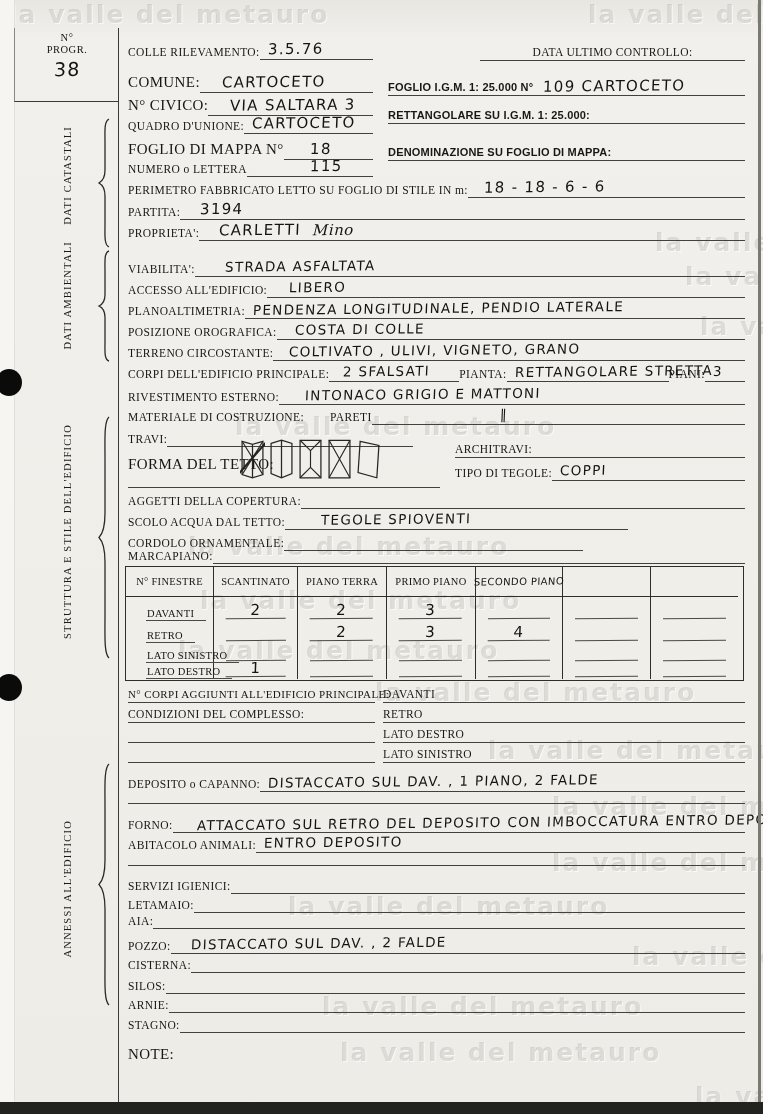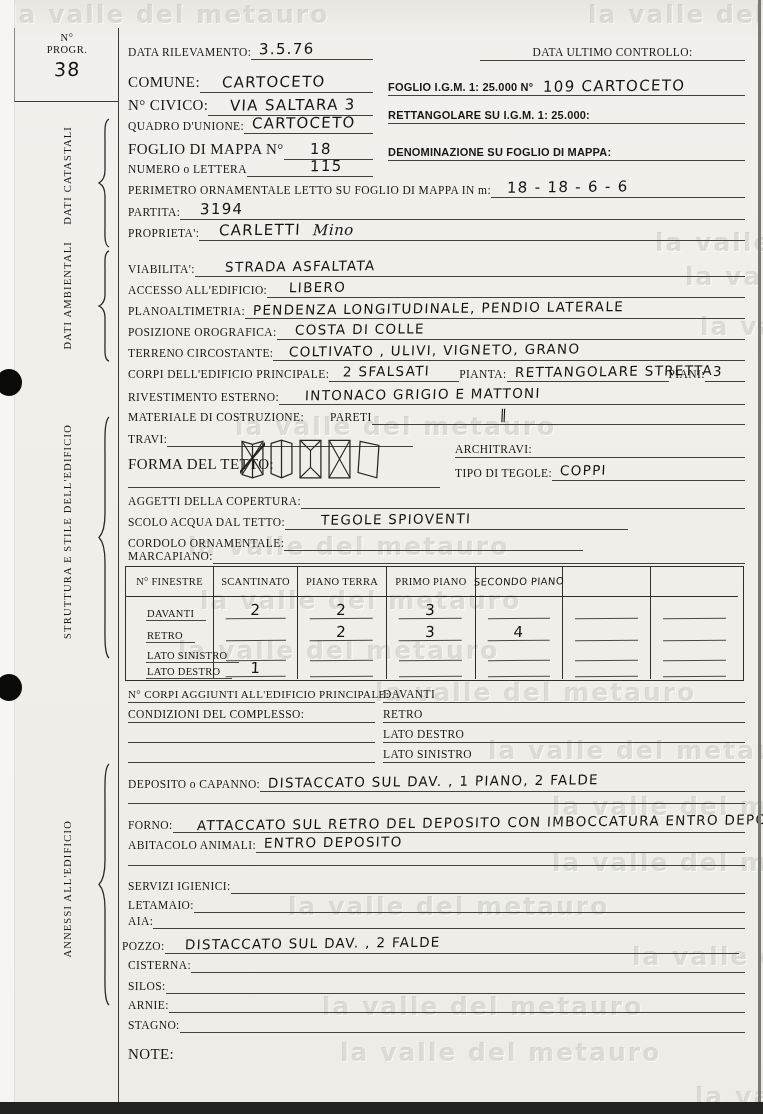--- a/index.html
+++ b/index.html
@@ -109,21 +109,21 @@
       <path d="M12 1 C7 3 8 12 8 22 L8 48 C8 55 6 58 2 60 C6 62 8 65 8 72 L8 98 C8 108 7 117 12 119" stroke="#2a2a27" stroke-width="1.3" fill="none" vector-effect="non-scaling-stroke"></path>
     </svg>
   <svg class="brace" style="top:415px;height:245px" viewBox="0 0 14 120" preserveAspectRatio="none">
       <path d="M12 1 C7 3 8 12 8 22 L8 48 C8 55 6 58 2 60 C6 62 8 65 8 72 L8 98 C8 108 7 117 12 119" stroke="#2a2a27" stroke-width="1.3" fill="none" vector-effect="non-scaling-stroke"></path>
     </svg>
   <svg class="brace" style="top:762px;height:245px" viewBox="0 0 14 120" preserveAspectRatio="none">
       <path d="M12 1 C7 3 8 12 8 22 L8 48 C8 55 6 58 2 60 C6 62 8 65 8 72 L8 98 C8 108 7 117 12 119" stroke="#2a2a27" stroke-width="1.3" fill="none" vector-effect="non-scaling-stroke"></path>
     </svg>
 
   <div class="fr" style="left:128px;top:38px;width:245px;height:22px">
-    <span class="lbl">DATA RILEVAMENTO:</span>
+    <span class="lbl">COLLE RILEVAMENTO:</span>
     <span class="wl"><span class="hw hw-lg">3.5.76</span></span>
   </div>
   <div class="fr2" style="left:480px;top:38px;width:265px;height:22px">
     <span class="lbl lbl-c">DATA ULTIMO CONTROLLO:</span>
   </div>
 
   <div class="fr" style="left:128px;top:67px;width:245px;height:26px">
     <span class="lbl lbl-lg">COMUNE:</span>
     <span class="wl"><span class="hw hw-lg" style="margin-left:14px">CARTOCETO</span></span>
   </div>
@@ -152,21 +152,21 @@
   <div class="fr2" style="left:388px;top:134px;width:357px;height:26px">
     <span class="lbl lbl-b">DENOMINAZIONE SU FOGLIO DI MAPPA:</span>
   </div>
 
   <div class="fr" style="left:128px;top:155px;width:245px;height:22px">
     <span class="lbl">NUMERO o LETTERA</span>
     <span class="wl"><span class="hw hw-lg" style="margin-left:55px">115</span></span>
   </div>
 
   <div class="fr" style="left:128px;top:176px;width:617px;height:22px">
-    <span class="lbl">PERIMETRO ORNAMENTALE LETTO SU FOGLIO DI MAPPA IN m:</span>
+    <span class="lbl">PERIMETRO FABBRICATO LETTO SU FOGLIO DI STILE IN m:</span>
     <span class="wl"><span class="hw hw-lg" style="margin-left:8px">18 - 18 - 6 - 6</span></span>
   </div>
 
   <div class="fr" style="left:128px;top:198px;width:617px;height:22px">
     <span class="lbl">PARTITA:</span>
     <span class="wl"><span class="hw hw-lg" style="margin-left:12px">3194</span></span>
   </div>
 
   <div class="fr" style="left:128px;top:219px;width:617px;height:22px">
     <span class="lbl">PROPRIETA':</span>
@@ -420,21 +420,21 @@
       <span class="wl"></span>
   </div>
   <div class="fr" style="left:128px;top:891px;width:617px;height:22px">
     <span class="lbl">LETAMAIO:</span>
       <span class="wl"></span>
   </div>
   <div class="fr" style="left:128px;top:907px;width:617px;height:22px">
     <span class="lbl">AIA:</span>
       <span class="wl"></span>
   </div>
-  <div class="fr" style="left:122px;top:932px;width:617px;height:22px">
+  <div class="fr" style="left:128px;top:932px;width:617px;height:22px">
     <span class="lbl">POZZO:</span>
     <span class="wl"><span class="hw" style="margin-left:12px">DISTACCATO   SUL DAV. , 2 FALDE</span></span>
   </div>
   <div class="fr" style="left:128px;top:951px;width:617px;height:22px">
     <span class="lbl">CISTERNA:</span>
       <span class="wl"></span>
   </div>
   <div class="fr" style="left:128px;top:972px;width:617px;height:22px">
     <span class="lbl">SILOS:</span>
       <span class="wl"></span>

